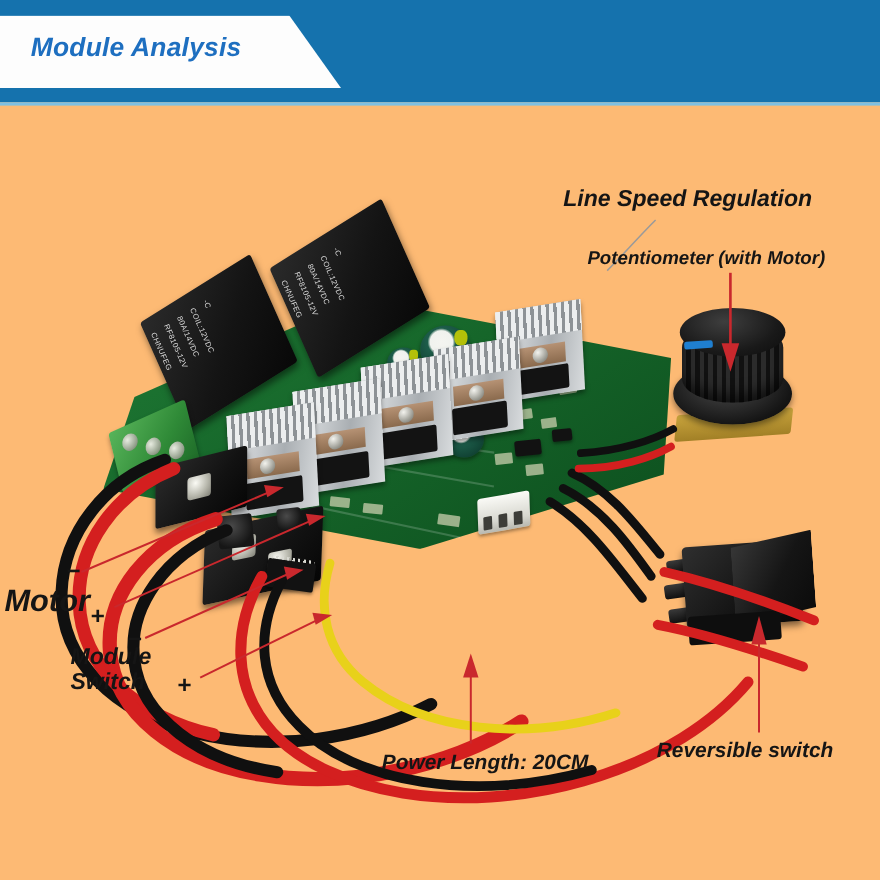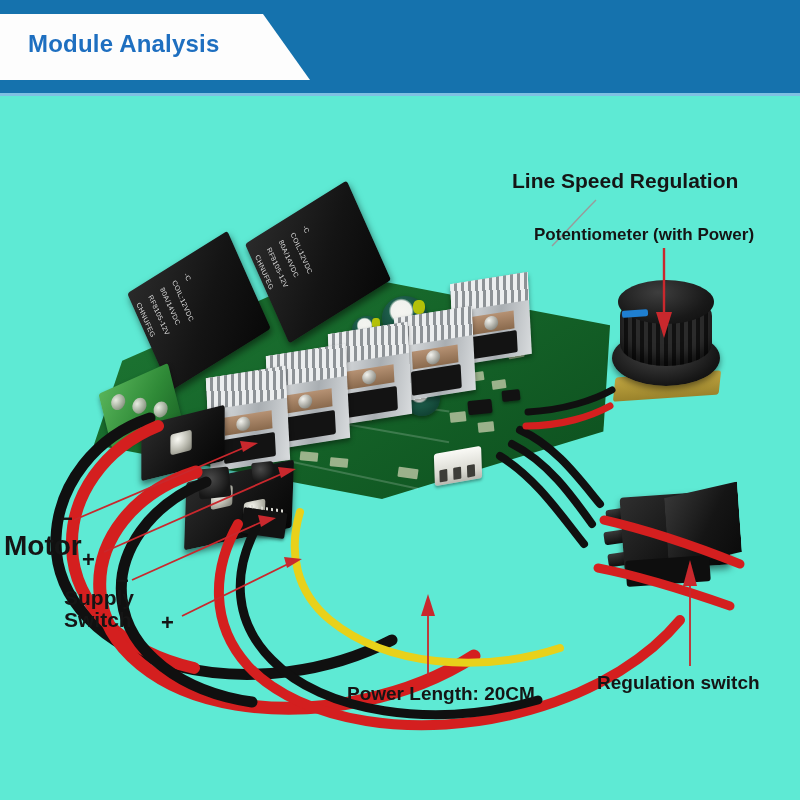--- a/index.html
+++ b/index.html
@@ -7,22 +7,23 @@
     padding: 0;
     background: #ffffff;
   }
   body {
     font-family: "Liberation Sans", sans-serif;
   }
   #page {
     position: relative;
     width: 800px;
     height: 800px;
-    background: #5eead4;
+    background: #fdba74;
     overflow: hidden;
+    font-style: italic;
   }
 
   
   #header-banner {
     position: absolute;
     left: 0; top: 0;
     width: 800px; height: 93px;
     background: #1572ad;
   }
   #header-underline {
@@ -510,28 +511,28 @@
     <path d="M284,557 L302,559 L287,568 Z" fill="#c9282d"></path>
 
     <line x1="428" y1="676" x2="428" y2="604" stroke="#c9282d" stroke-width="1.8"></line>
     <path d="M421,616 L428,594 L435,616 Z" fill="#c9282d"></path>
 
     <line x1="690" y1="666" x2="690" y2="572" stroke="#c9282d" stroke-width="1.8"></line>
     <path d="M683,586 L690,560 L697,586 Z" fill="#c9282d"></path>
   </svg>
 
   <div class="anno" id="label-motor-speed">Line Speed Regulation</div>
-  <div class="anno" id="label-potentiometer">Potentiometer (with Power)</div>
+  <div class="anno" id="label-potentiometer">Potentiometer (with Motor)</div>
 
   <div class="anno" id="label-motor">Motor</div>
   <div class="anno" id="label-motor-minus">−</div>
   <div class="anno" id="label-motor-plus">+</div>
 
   <div class="anno" id="label-power-supply">
-    <div>Supply</div>
+    <div>Module</div>
     <div>Switch</div>
   </div>
   <div class="anno" id="label-power-minus">−</div>
   <div class="anno" id="label-power-plus">+</div>
 
   <div class="anno" id="label-line-length">Power Length: 20CM</div>
-  <div class="anno" id="label-reversible">Regulation switch</div>
+  <div class="anno" id="label-reversible">Reversible switch</div>
 </div>
 
 </body></html>

